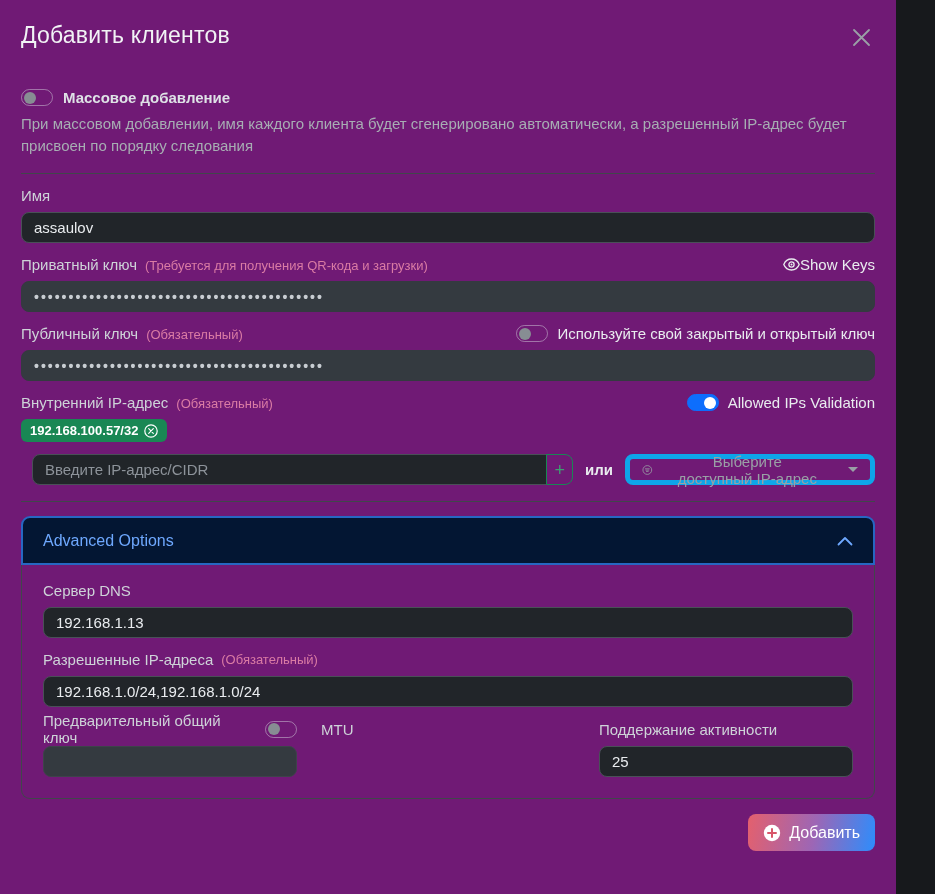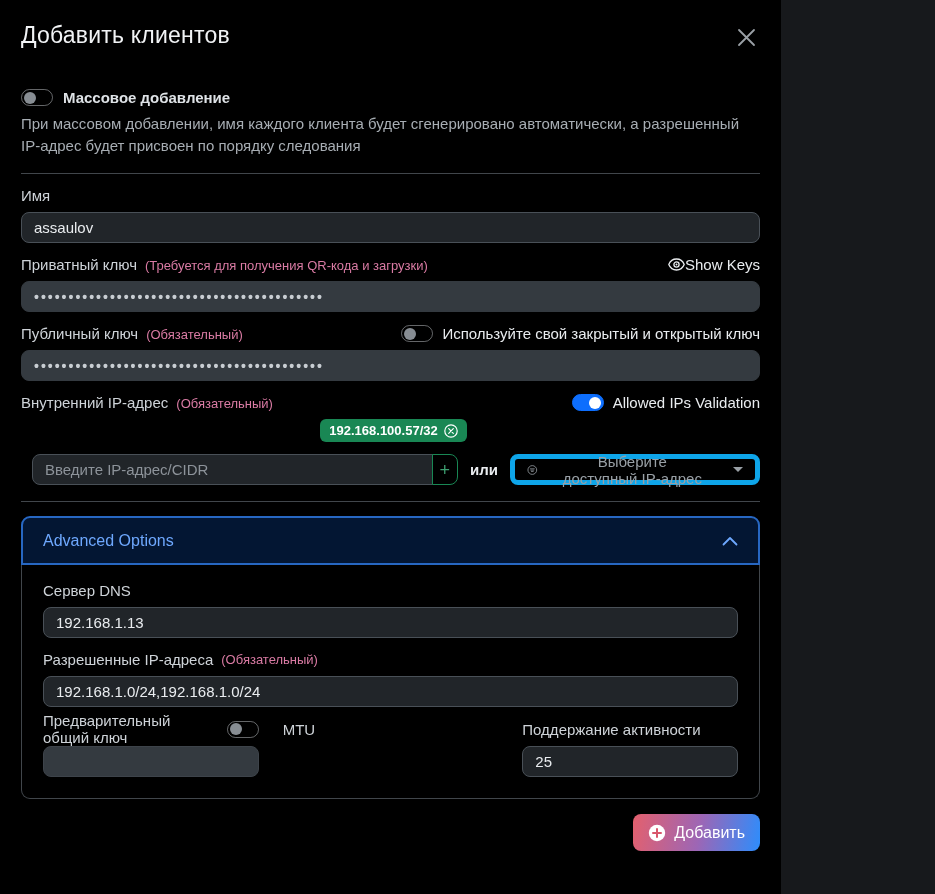--- a/index.html
+++ b/index.html
@@ -1,21 +1,21 @@
 <!DOCTYPE html>
 <html><head>
 <meta charset="utf-8">
 <style>
   * { box-sizing: border-box; margin: 0; padding: 0; }
   html, body { background: #17191c; }
   body { font-family: "Liberation Sans", "DejaVu Sans", sans-serif; }
 
   .page {
-    width: 781px; height: 894px;
-    background: #000000;
+    width: 896px; height: 894px;
+    background: #701a75;
     color: #dee2e6;
     padding: 22px 21px 0 21px;
     position: relative;
     overflow: hidden;
   }
 
   
   .modal-header { display: flex; justify-content: space-between; align-items: flex-start; padding: 0 0 0 0; margin-bottom: 38px; }
   .modal-title { font-size: 23px; font-weight: 400; color: #f1f3f5; letter-spacing: .2px; }
   .close-btn { background: none; border: none; cursor: pointer; padding: 4px; margin-top: 2px; }
@@ -56,21 +56,21 @@
     background: #343a40; border-color: #343a40; color: #c8cdd2;
     font-size: 14px; letter-spacing: 2px; font-weight: bold;
   }
   input.disabled-fld { background: #343a40; border-color: #3d434a; }
 
   .right-toggle { display: flex; align-items: center; gap: 9px; }
   .right-toggle .tg-label { font-size: 15px; color: #e9ecef; }
   .show-keys { display: flex; align-items: center; gap: 0; color: #e9ecef; font-size: 15px; cursor: pointer; }
 
   
-  .badge-row { margin: 4px 0 12px 6px; text-align: center; }
+  .badge-row { margin: 4px 0 12px 0; }
   .ip-badge {
     display: inline-flex; align-items: center; gap: 6px;
     background: #198754; color: #ffffff; font-weight: bold; font-size: 13px;
     border-radius: 6px; padding: 4px 9px;
   }
   .ip-badge svg { cursor: pointer; display: block; }
 
   
   .ip-row { display: flex; align-items: stretch; padding-left: 11px; }
   .ip-group { display: flex; flex: 1 1 auto; }

